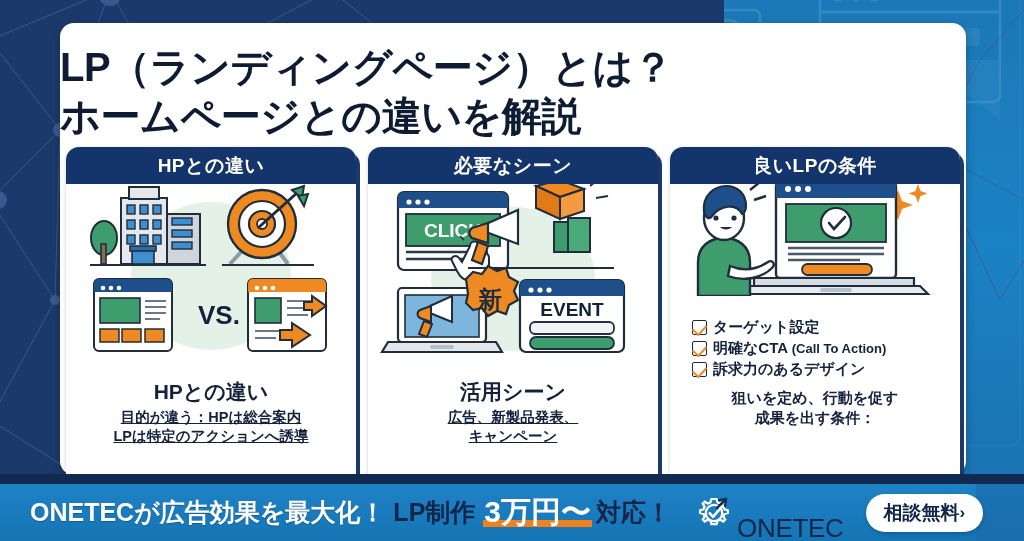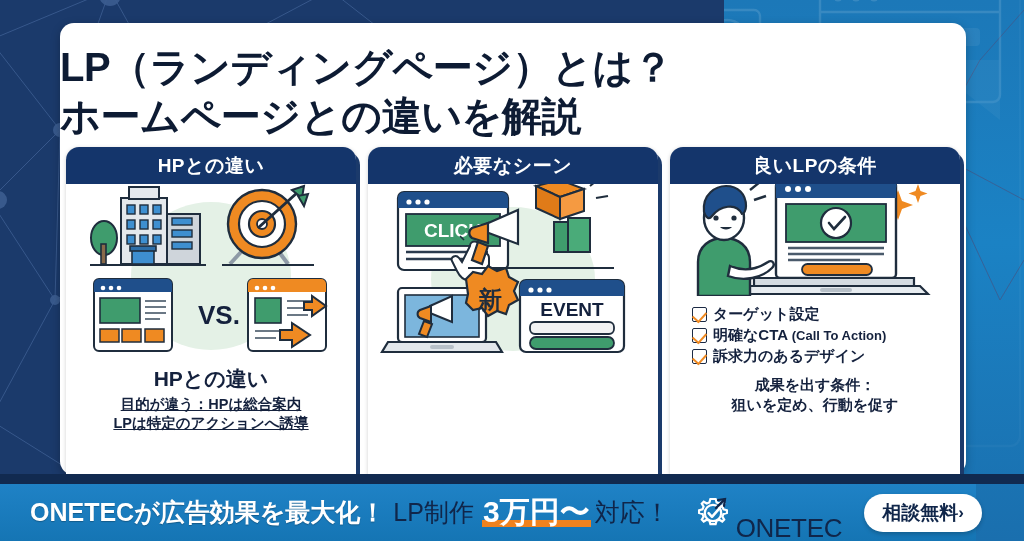--- a/index.html
+++ b/index.html
@@ -82,21 +82,21 @@
     flex: 0 0 37px;
   }
   .card-art {
     flex: 0 0 175px;
     position: relative;
     overflow: hidden;
   }
   .card-art svg { position: absolute; left: 0; top: 0; }
   .card-body {
     flex: 1 1 auto;
-    padding: 7px 6px 8px;
+    padding: 20px 6px 8px;
     text-align: center;
   }
   .card-title {
     font-size: 21px;
     font-weight: 700;
     color: #14213d;
     line-height: 26px;
   }
   .card-desc {
     font-size: 14.5px;
@@ -166,21 +166,21 @@
     align-items: center;
     padding-left: 30px;
     gap: 0px;
   }
   .bb-white {
     font-size: 25px; font-weight: 700; color: #ffffff;
     text-shadow: 0 1px 1px rgba(0,0,0,.25);
     white-space: nowrap;
   }
   .bb-navy {
-    font-size: 25px; font-weight: 400; color: #10264a;
+    font-size: 25px; font-weight: 700; color: #10264a;
     white-space: nowrap;
     margin-left: 8px;
   }
   .bb-hl {
     font-size: 30px; font-weight: 700; color: #ffffff;
     position: relative;
     white-space: nowrap;
     padding: 0 1px;
     margin-left: 8px;
   }
@@ -448,20 +448,25 @@
               <path d="M152,102 a6,6 0 0 1 6,-6 h92 a6,6 0 0 1 6,6 v10 h-104 z" fill="#1f4f8b"></path>
               <circle cx="163" cy="106" r="2.6" fill="#fff"></circle>
                 <circle cx="172" cy="106" r="2.6" fill="#fff"></circle>
                 <circle cx="181" cy="106" r="2.6" fill="#fff"></circle>
               <text x="204" y="132" text-anchor="middle" font-family="Liberation Sans, sans-serif" font-size="19" font-weight="700" fill="#14213d">EVENT</text>
               <rect x="162" y="138" width="84" height="12" rx="5" fill="#f1f2f3" stroke="#1f2d3d" stroke-width="1.8"></rect>
               <rect x="162" y="153" width="84" height="12" rx="6" fill="#3f9c6d" stroke="#1f2d3d" stroke-width="1.8"></rect>
             </g>
           </svg>
         </div>
+        <div class="card-body">
+          <div class="card-title">活用シーン</div>
+          <div class="card-desc">広告、新製品発表、</div>
+          <div class="card-desc" style="margin-top:0">キャンペーン</div>
+        </div>
       </div>
 
       <div class="card">
         <div class="card-head">良いLPの条件</div>
         <div class="card-art card-art3">
           <svg width="290" height="112" viewBox="0 0 290 112">
 
             <g fill="#ef8a22">
               <path d="M228,6 l4,11 l11,4 l-11,4 l-4,11 l-4,-11 l-11,-4 l11,-4 z"></path>
               <path d="M248,0 l2.5,7 l7,2.5 l-7,2.5 l-2.5,7 l-2.5,-7 l-7,-2.5 l7,-2.5 z"></path>
@@ -516,22 +521,22 @@
               <span class="chk-label">
                 <span>明確なCTA</span><span class="sub"> (Call To Action)</span>
               </span>
             </div>
             <div class="check-row">
               <span class="chk"></span>
               <span class="chk-label">訴求力のあるデザイン</span>
             </div>
           </div>
           <div class="card3-foot">
+            <div>狙いを定め、行動を促す</div>
             <div>成果を出す条件：</div>
-            <div>狙いを定め、行動を促す</div>
           </div>
         </div>
       </div>
 
     </div>
   </div>
 
   <div class="bottom-strip"></div>
   <div class="bottom-bar">
     <span class="bb-white">ONETECが広告効果を最大化！</span>

